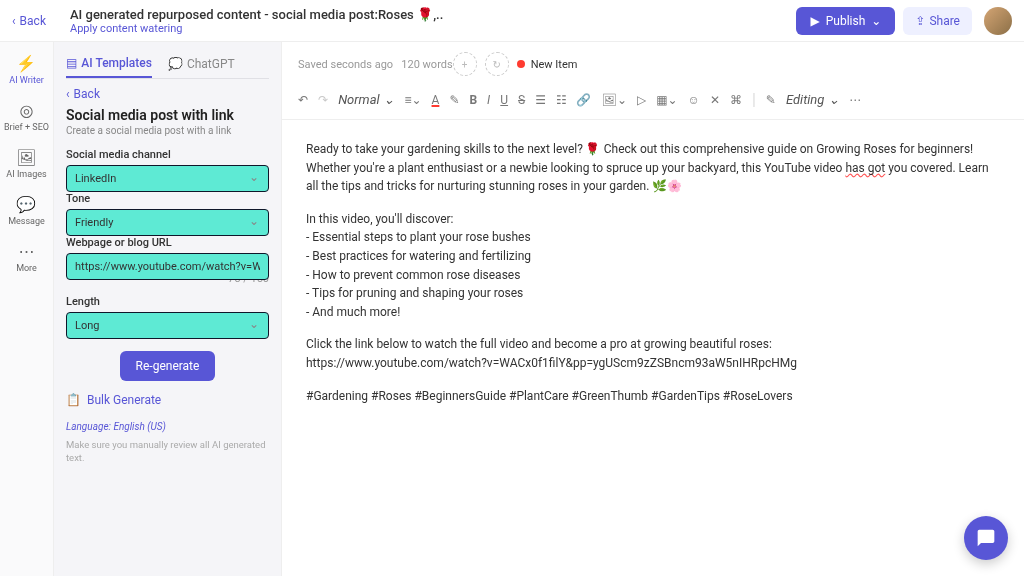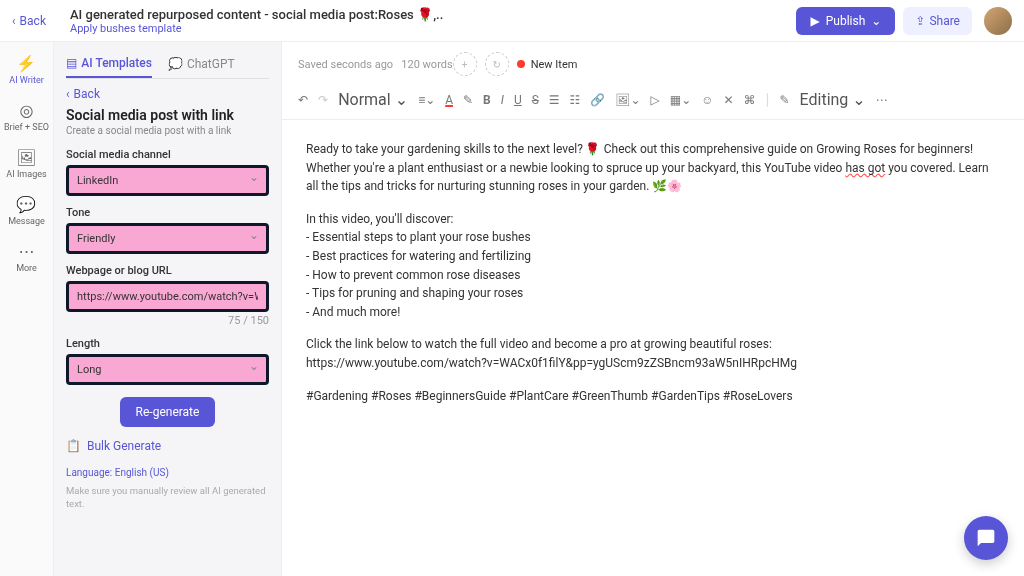--- a/index.html
+++ b/index.html
@@ -19,55 +19,55 @@
 .rail-item.active { color:#5856d6; }
 .rail-icon { font-size:16px; }
 .panel { width:228px; background:#f5f5f8; border-right:1px solid #eee; padding:8px 12px; }
 .ptabs { display:flex; gap:16px; border-bottom:1px solid #e0e0e5; margin-bottom:8px; }
 .ptab { padding:6px 0; font-size:12px; color:#888; display:flex; align-items:center; gap:4px; cursor:pointer; }
 .ptab.active { color:#5856d6; border-bottom:2px solid #5856d6; font-weight:500; }
 .pback { color:#5856d6; font-size:12px; display:flex; align-items:center; gap:4px; margin:6px 0; cursor:pointer; }
 .ptitle { font-size:14px; font-weight:600; color:#222; }
 .pdesc { font-size:10px; color:#888; margin:2px 0 12px; }
 .field-label { font-size:11px; color:#333; font-weight:500; margin-bottom:4px; }
-.field-select, .field-input { width:100%; border:3px solid #0f172a; border-radius:4px; background:#f9a8d4; padding:6px 8px; font-size:11px; color:#333; margin-bottom:10px; appearance:none; position:relative; }
+.field-select, .field-input { width:100%; border:1px solid #0f172a; border-radius:4px; background:#5eead4; padding:6px 8px; font-size:11px; color:#333; appearance:none; position:relative; }
 .select-wrap { position:relative; }
 .select-wrap::after { content:"⌄"; position:absolute; right:10px; top:5px; color:#888; font-size:12px; pointer-events:none; }
 .counter { font-size:11px; color:#999; text-align:right; margin-top:-8px; margin-bottom:10px; }
 .btn-regen { background:#5856d6; color:#fff; border:none; border-radius:6px; padding:8px 16px; font-size:12px; cursor:pointer; display:block; margin:12px auto; }
 .bulk { color:#5856d6; font-size:12px; display:flex; align-items:center; gap:6px; cursor:pointer; margin-bottom:14px; }
-.lang { font-size:10px; color:#888; margin-bottom:6px; }
+.lang { font-size:10px; color:#888; margin-bottom:6px;font-style:italic; }
 .lang span { color:#5856d6; }
 .warn { font-size:9.5px; color:#aaa; line-height:1.4; }
 .editor { flex:1; display:flex; flex-direction:column; }
 .editor-top { display:flex; align-items:center; justify-content:flex-start; padding:10px 16px; }
 .saved { font-size:11px; color:#999; }
 .etools { display:flex; align-items:center; gap:8px; }
 .circle-btn { width:24px; height:24px; border:1px dashed #ccc; border-radius:50%; display:flex; align-items:center; justify-content:center; color:#bbb; font-size:10px; cursor:pointer; }
 .chip { display:flex; align-items:center; gap:6px; font-size:11px; color:#333; }
 .dot-red { width:8px; height:8px; background:#ff3b30; border-radius:50%; }
 .toolbar { display:flex; align-items:center; gap:10px; padding:4px 16px 10px; border-bottom:1px solid #eee; flex-wrap:nowrap; }
 .tbtn { color:#777; font-size:12px; cursor:pointer; display:flex; align-items:center; }
-.tsel { font-size:16px; color:#555; display:flex; align-items:center; gap:4px; }
+.tsel { font-size:13px; color:#555; display:flex; align-items:center; gap:4px;font-style:italic; }
 .underline-red { text-decoration:underline; text-decoration-color:#ff3b30; text-decoration-thickness:2px; }
 .content { padding:20px 24px; font-size:12px; color:#333; line-height:1.55; overflow-y:auto; }
 .content p { margin-bottom:14px; }
 .content .list { margin-bottom:14px; }
 .fab { position:fixed; bottom:16px; right:16px; width:44px; height:44px; background:#5856d6; border-radius:50%; display:flex; align-items:center; justify-content:center; cursor:pointer; box-shadow:0 4px 12px rgba(0,0,0,0.2); }
 .fab svg { fill:#fff; }
 .spelling { text-decoration:underline wavy #ff5555; text-decoration-skip-ink:none; }
 </style>
 </head>
 <body>
 
 <div class="header">
   <div class="hback">‹ <span>Back</span></div>
   <div class="htitle-wrap">
     <div class="htitle">AI generated repurposed content - social media post:Roses 🌹,..</div>
-    <div class="hsub">Apply bushes template</div>
+    <div class="hsub">Apply content watering</div>
   </div>
   <div class="hbtns">
     <button class="btn-publish">▶ <span>Publish</span> ⌄</button>
     <button class="btn-share">⇪ <span>Share</span></button>
     <div class="avatar"></div>
   </div>
 </div>
 
 <div class="main">
   <div class="rail">

